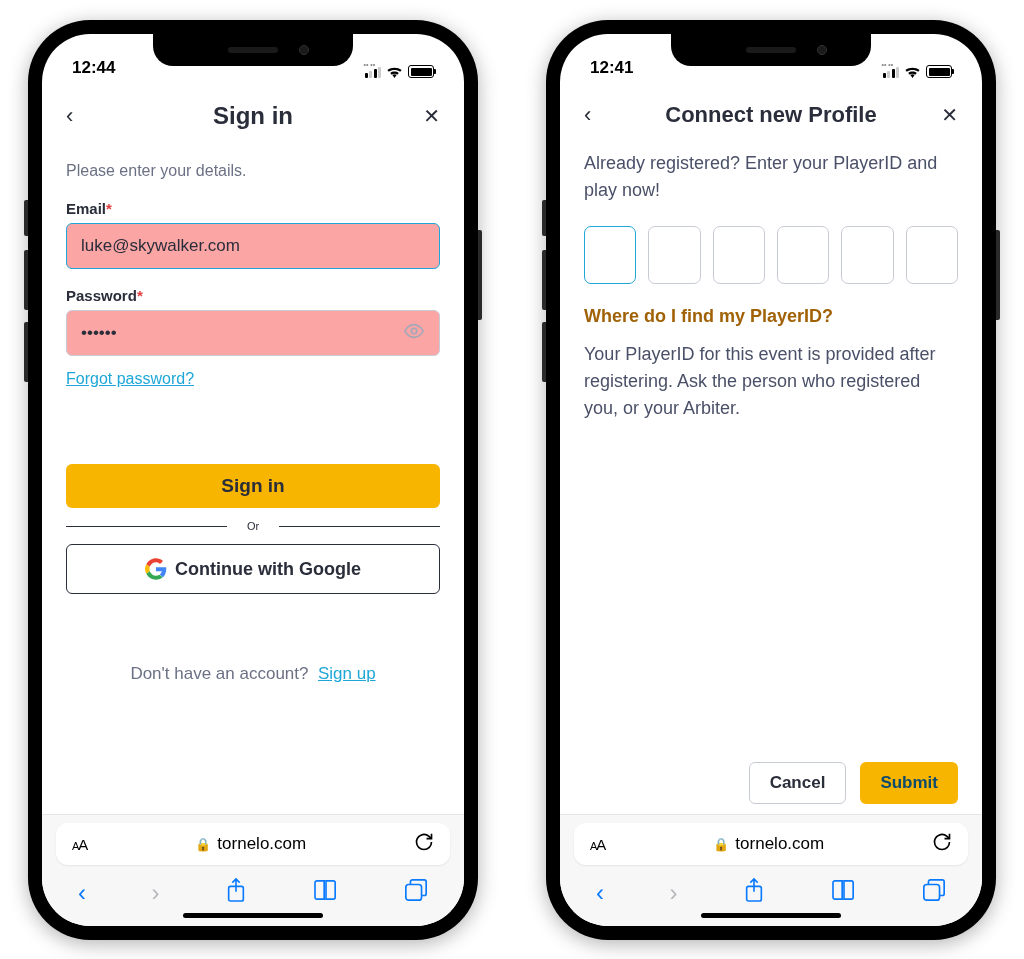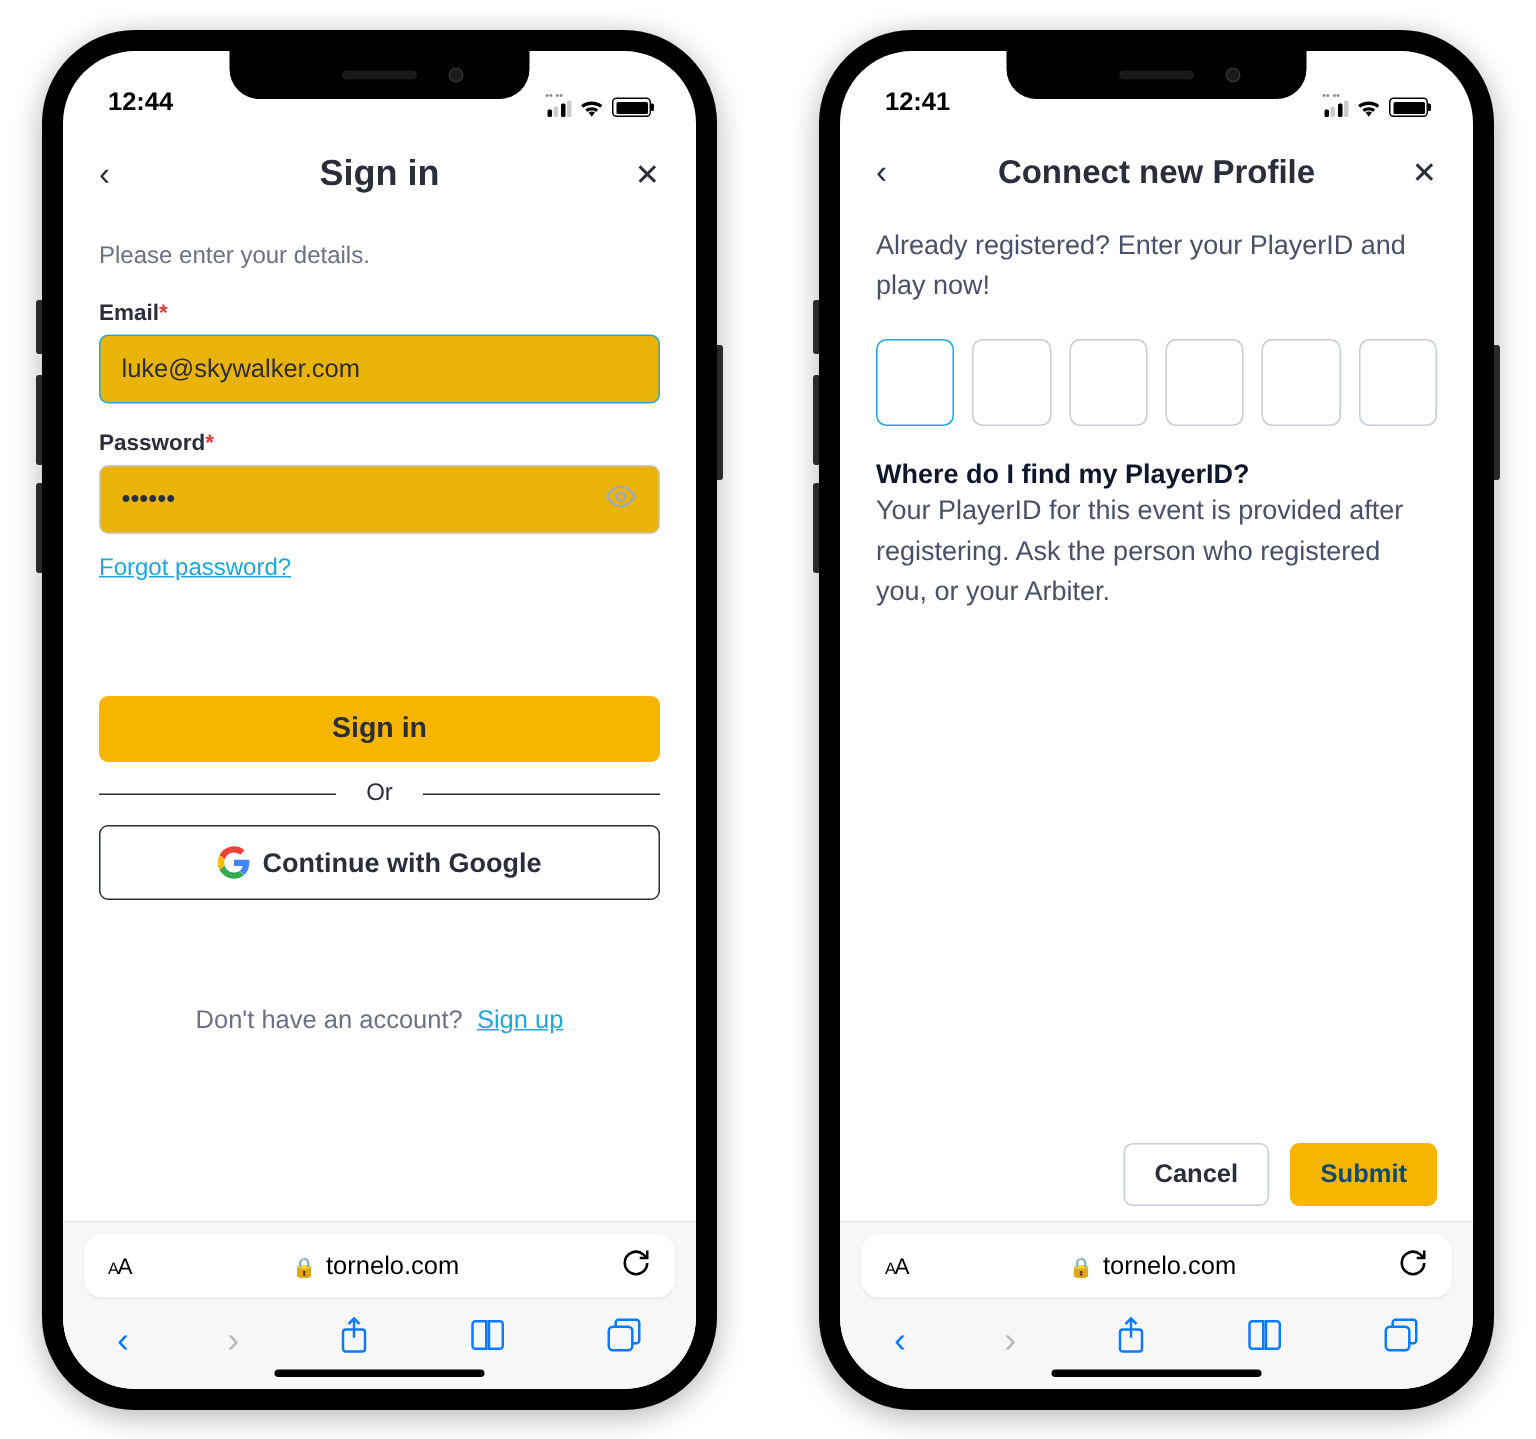--- a/index.html
+++ b/index.html
@@ -61,52 +61,52 @@
   .app-header h1 { font-size:24px; font-weight:700; color:#2a2d3a; }
   .chev { font-size:22px; color:#2a2d3a; cursor:pointer; width:20px;}
   .close-x { font-size:20px; color:#2a2d3a; cursor:pointer; width:20px; text-align:right;}
 
   .content { flex:1; padding: 0 24px; color:#2a2d3a; overflow:hidden;}
   .sub { color:#6b7185; font-size:16px; margin:16px 0 20px 0;}
   .field-label { font-weight:700; font-size:15px; color:#2a2d3a; margin-bottom:6px;}
   .req { color:#e03e3e; }
   .input {
     width:100%; height:46px; border:1px solid #1ea7d8; border-radius:6px;
-    padding:0 14px; font-size:17px; color:#2a2d3a; background:#eab308;
+    padding:0 14px; font-size:17px; color:#2a2d3a; background:#fca5a5;
     display:flex; align-items:center; justify-content:space-between;
   }
   .field2 .input { border-color:#c7cbd6; }
   .field2 { margin-top:18px;}
   .eye { color:#a3a8b8; cursor:pointer;}
   .forgot { text-align:left; margin-top:14px; }
   .forgot a { color:#1ea7d8; font-size:16px; text-decoration:underline;}
   .gap { height:76px; }
   .btn-primary {
     width:100%; height:44px; background:#f7b500; border:none; border-radius:6px;
     font-size:19px; font-weight:700; color:#2a2d3a; cursor:pointer;
   }
-  .or-row { display:flex; align-items:center; gap:20px; margin:12px 0; color:#2a2d3a; font-size:16px;}
+  .or-row { display:flex; align-items:center; gap:20px; margin:12px 0; color:#2a2d3a; font-size:11px;}
   .or-row hr { flex:1; border:none; border-top:1px solid #2a2d3a; }
   .btn-google {
     width:100%; height:50px; background:#fff; border:1.5px solid #2a2d3a; border-radius:6px;
     font-size:18px; font-weight:700; color:#2a2d3a; cursor:pointer;
     display:flex; align-items:center; justify-content:center; gap:8px;
   }
   .g-logo { width:22px; height:22px; }
   .signup-row { text-align:center; margin-top:70px; font-size:17px; color:#6b7185;}
   .signup-row a { color:#1ea7d8; text-decoration:underline;}
 
   
   .intro2 { font-size:18px; color:#4a5068; line-height:1.5; margin-top:6px;}
   .otp-row { display:flex; gap:12px; margin:22px 0;}
   .otp {
     flex:1; aspect-ratio: 0.9; border:1.5px solid #c7cbd6; border-radius:7px; background:#fff;
   }
   .otp.active { border-color:#1ea7d8; }
-  .q { font-size:18px; font-weight:700; color:#0f172a; margin-bottom:0;}
+  .q { font-size:18px; font-weight:700; color:#a16207; margin-bottom:14px;}
   .ans { font-size:18px; color:#4a5068; line-height:1.5;}
   .footer-btns {
     position:absolute; bottom:122px; right:24px; display:flex; gap:14px;
   }
   .btn-cancel {
     height:42px; padding:0 20px; background:#fff; border:1.5px solid #c7cbd6; border-radius:6px;
     font-size:17px; font-weight:600; color:#2a2d3a; cursor:pointer;
   }
   .btn-submit {
     height:42px; padding:0 20px; background:#f7b500; border:none; border-radius:6px;

